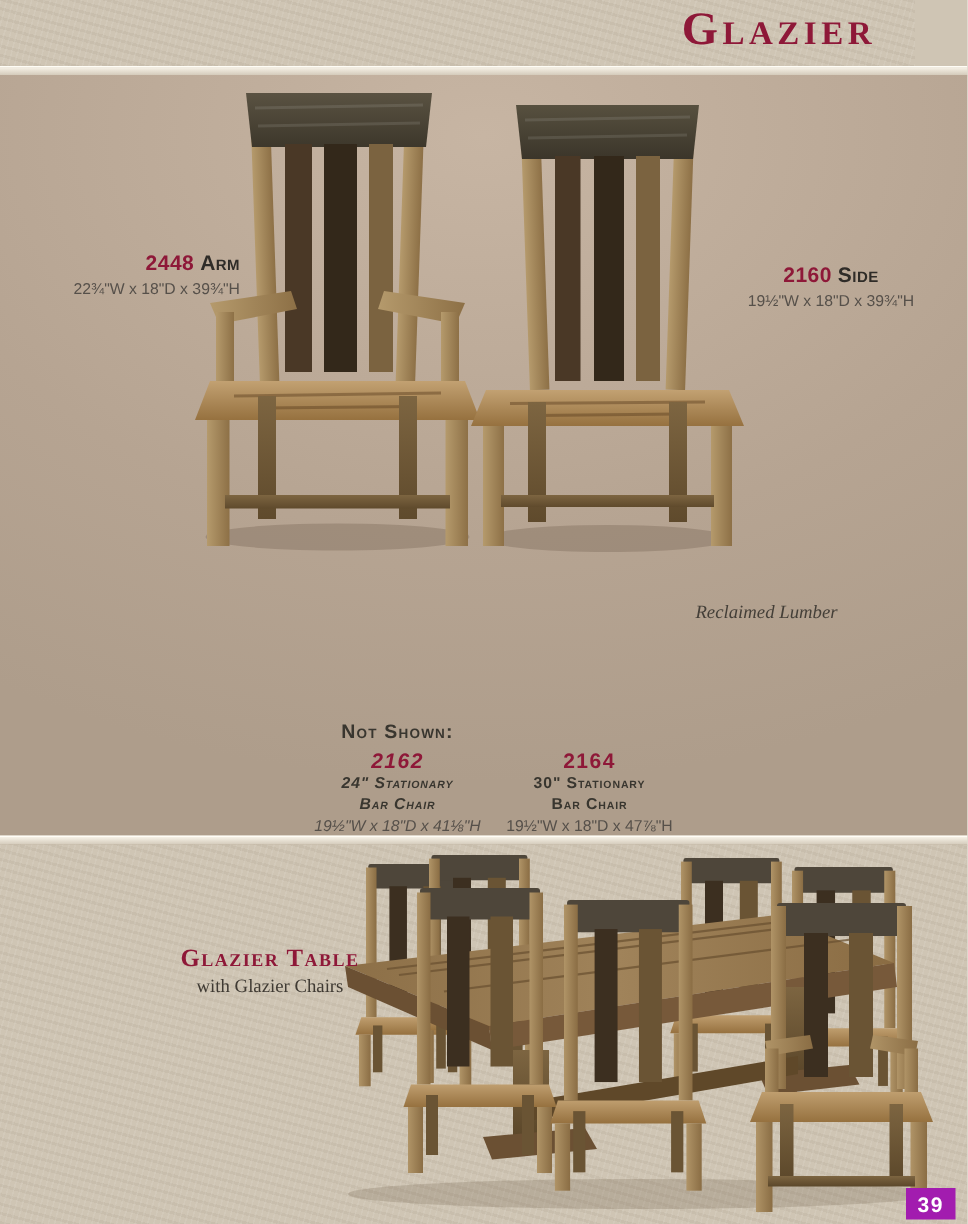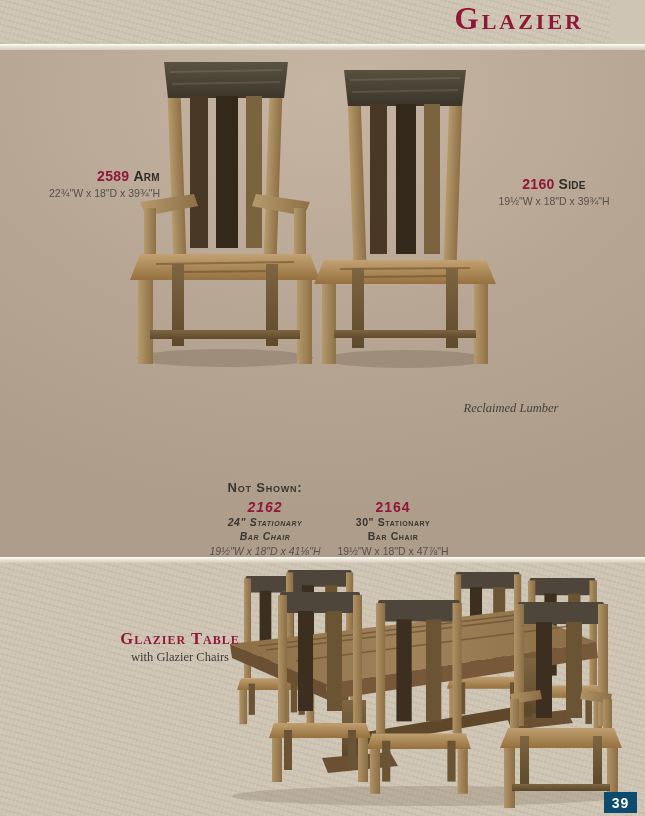--- a/index.html
+++ b/index.html
@@ -55,21 +55,21 @@
   .ns-model{font-family:"Liberation Sans",sans-serif;font-weight:bold;font-size:14px;color:#8e1838;letter-spacing:1px;}
   .ns-name{font-family:"Liberation Sans",sans-serif;font-weight:bold;font-size:10.5px;font-variant:small-caps;line-height:1.3;letter-spacing:.6px;color:#39362f;margin-top:1px;}
   .ns-dims{font-family:"Liberation Sans",sans-serif;font-size:10.5px;color:#56504a;margin-top:2px;}
 
   .bottom-panel{position:absolute;left:0;top:563px;width:645px;height:253px;}
   .bt-label{position:absolute;left:101px;top:629px;width:158px;text-align:center;}
   .bt-title{font-weight:bold;font-size:16.5px;font-variant:small-caps;letter-spacing:1px;color:#8e1838;}
   .bt-sub{font-size:12.5px;color:#3f3a33;margin-top:1px;}
   .page-badge{
     position:absolute;right:8px;top:792px;width:33px;height:21px;
-    background:#0c4a6e;color:#fff;
+    background:#a21caf;color:#fff;
     display:flex;align-items:center;justify-content:center;
     font-family:"Liberation Sans",sans-serif;font-weight:bold;font-size:14px;letter-spacing:1px;
   }
 </style>
 </head>
 <body>
 
 <div class="page">
 
   <div class="band-top textured">
@@ -152,21 +152,21 @@
       <rect x="134" y="206" width="12" height="80" fill="url(#b-mw)"></rect>
       <rect x="10" y="222" width="14" height="80" fill="url(#b-lw)"></rect>
       <rect x="162" y="222" width="14" height="80" fill="url(#b-lw)"></rect>
       <rect x="22" y="268" width="142" height="8" fill="url(#b-mw)"></rect>
     </svg>
 
   </div>
 
   <div class="label label-arm">
     <div>
-      <span class="model-inline">2589</span>
+      <span class="model-inline">2448</span>
       <span class="name-inline">Arm</span>
     </div>
     <div class="dims">22¾"W x 18"D x 39¾"H</div>
   </div>
 
   <div class="label label-side">
     <div>
       <span class="model-inline">2160</span>
       <span class="name-inline">Side</span>
     </div>

